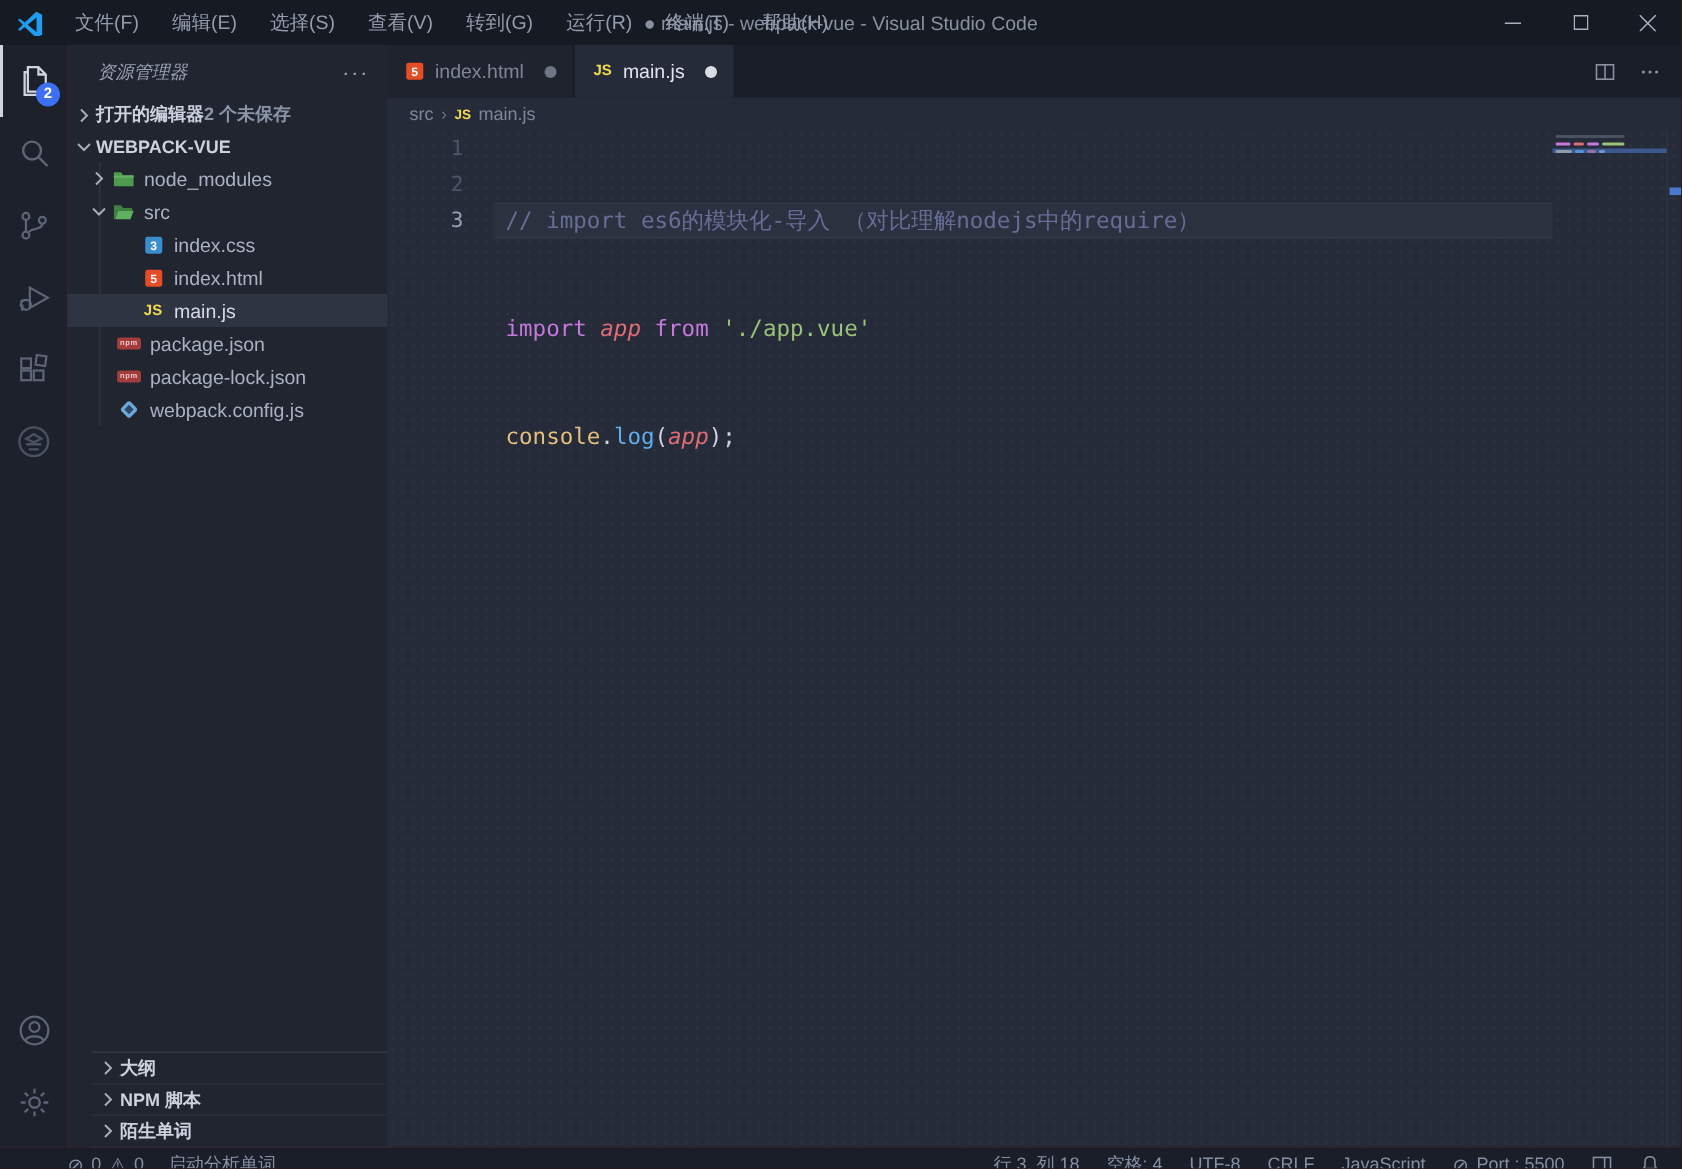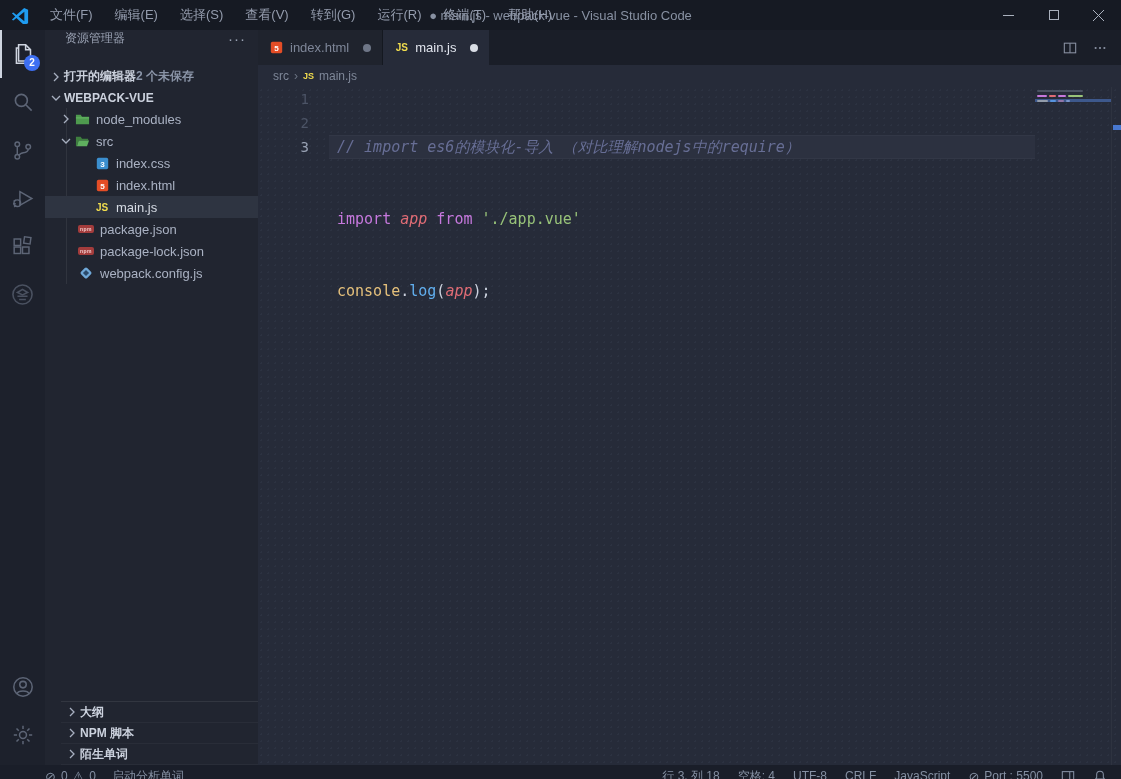--- a/index.html
+++ b/index.html
@@ -25,21 +25,21 @@
 
   
   .activitybar { width:45px; background:#1d212c; display:flex; flex-direction:column; align-items:center; flex:none; }
   .ab-item { width:45px; height:48px; display:flex; align-items:center; justify-content:center; color:#5d6576; position:relative; }
   .ab-item.active { color:#ced4e0; border-left:2px solid #ced4e0; }
   .ab-badge { position:absolute; right:5px; bottom:7px; min-width:16px; height:16px; border-radius:8px; background:#3d6ff2; color:#fff; font-size:10px; line-height:16px; text-align:center; font-weight:bold; }
   .ab-bottom { margin-top:auto; margin-bottom:6px; display:flex; flex-direction:column; align-items:center; }
 
   
   .sidebar { width:213px; background:#212530; flex:none; position:relative; font-size:13px; color:#aab2c3; }
-  .sb-title { height:36px; display:flex; padding:0 12px 0 20px; font-size:12px; color:#9aa2b3; }
+  .sb-title { height:36px; display:flex; align-items:center; padding:0 12px 0 20px; font-size:12px; color:#9aa2b3;font-style:italic; }
   .sb-title-actions { margin-left:auto; color:#9aa2b3; font-size:15px; letter-spacing:1px; }
   .sb-sec { height:21px; display:flex; align-items:center; padding-left:3px; }
   .sb-sec .lbl { font-weight:bold; font-size:12px; color:#ccd2de; }
   .sb-sec .badge-txt { font-size:12px; color:#8b95a8; font-weight:bold; }
   .chev { width:16px; height:16px; display:flex; align-items:center; justify-content:center; color:#a7afbf; flex:none; }
   .tree { position:relative; }
   .tree-guide { position:absolute; left:21px; top:0; bottom:0; width:1px; background:rgba(255,255,255,0.07); }
   .tree-row { height:22px; display:flex; align-items:center; position:relative; }
   .tree-row .fi { width:16px; height:16px; display:flex; align-items:center; justify-content:center; margin-right:6px; flex:none; }
   .tree-row.folder { padding-left:13px; }
@@ -66,21 +66,21 @@
   .bc-sep { color:#6a7383; font-size:12px; }
   .bc-js { font-size:9px; }
 
   .code-area { position:absolute; top:57px; left:0; right:0; bottom:0; }
   .current-line { position:absolute; left:71px; top:48px; width:706px; height:24px; background:#2c3140; box-shadow:inset 0 1px 0 rgba(255,255,255,0.03), inset 0 -1px 0 rgba(255,255,255,0.03); }
   .gutter { position:absolute; left:0; top:0; width:72px; font-family:"DejaVu Sans Mono","Liberation Mono",monospace; font-size:14px; color:#4c5466; text-align:right; }
   .gutter div { height:24px; line-height:24px; padding-right:21px; }
   .gutter .cur { color:#98a1b3; }
   .code { position:absolute; left:79px; top:0; font-family:"DejaVu Sans Mono","Liberation Mono",monospace; font-size:15px; line-height:24px; white-space:pre; }
   .code-line { height:24px; }
-  .tok-comment { color:#676e95; font-style:italic; }
+  .tok-comment { color:#676e95; }
   .tok-kw { color:#c678dd; }
   .tok-var { color:#e06c75;font-style:italic; }
   .tok-str { color:#98c379; }
   .tok-obj { color:#e5c07b; }
   .tok-fn { color:#61afef; }
   .tok-punct { color:#ccd2de; }
 
   
   .minimap { position:absolute; top:0; right:10px; width:76px; bottom:0; }
   .mm-row { position:absolute; left:2px; height:2px; display:flex; gap:2px; }

